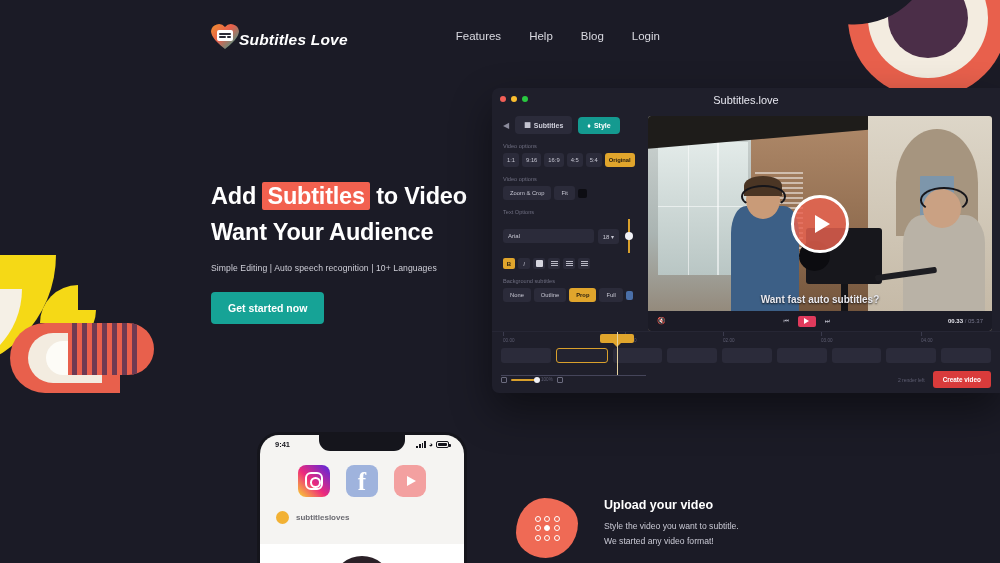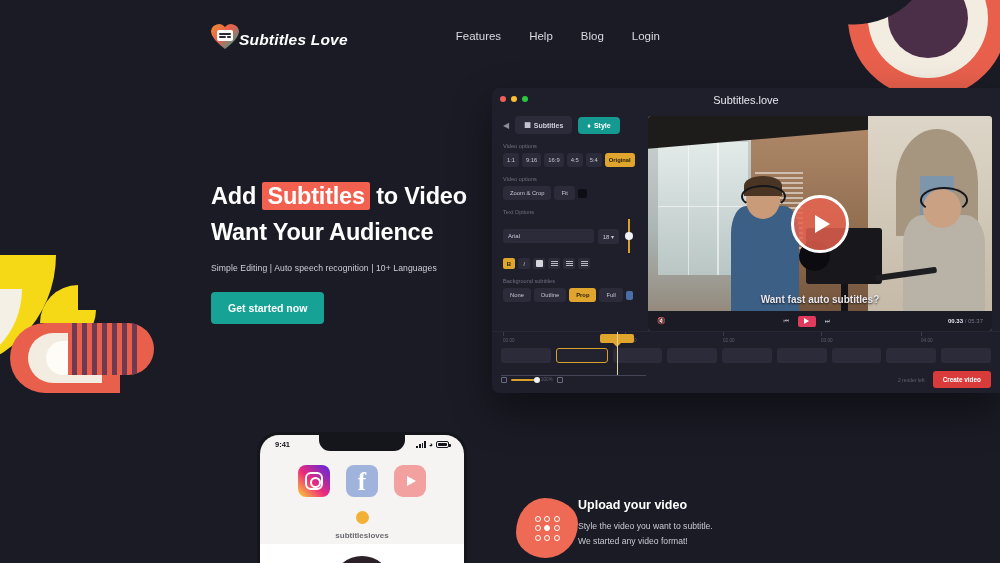--- a/index.html
+++ b/index.html
@@ -212,29 +212,29 @@
   .ic { width:32px; height:32px; border-radius:8px; display:flex; align-items:center; justify-content:center; }
   .ig { background:linear-gradient(45deg,#f9ce34 2%,#ee2a7b 45%,#6228d7 95%); }
   .ig .sq1 { width:18px;height:18px;border:2.4px solid #fff;border-radius:6px;position:relative; }
   .ig .sq1:before { content:''; position:absolute; left:3.4px; top:3.4px; width:7px;height:7px;
                     border:2.2px solid #fff; border-radius:50%; }
   .fb { background:#9fb3dd; font-size:25px; font-weight:bold; color:#fff;
         font-family:"Liberation Serif", serif; line-height:1; }
   .yt { background:#f3a0a0; border-radius:9px; }
   .yt i { width:0;height:0;border-left:9px solid #fff;border-top:5.5px solid transparent;
           border-bottom:5.5px solid transparent; margin-left:3px; }
-  .ph-user { display:flex; align-items:center; gap:7px; padding:14px 16px 0;flex-direction:column; }
+  .ph-user { display:flex; align-items:center; gap:7px; padding:14px 16px 0; }
   .ph-dot { width:13px;height:13px;border-radius:50%;background:#f2b134; }
   .ph-name { font-size:8px; font-weight:bold; color:#6b6b72; }
   .ph-photo { position:absolute; left:0; right:0; top:109px; bottom:0; background:#ffffff; }
   .ph-photo .face { position:absolute; left:50%; top:12px; transform:translateX(-50%);
                     width:54px;height:46px;background:#2b2027;border-radius:50% 50% 40% 40%; }
 
   
-  .feature { position:absolute; left:516px; top:498px; display:flex; align-items:flex-start; z-index:20; }
+  .feature { position:absolute; left:516px; top:498px; display:flex; gap:26px; align-items:flex-start; z-index:20; }
   .blob { width:62px; height:60px; background:#ef6a55;
           border-radius:46% 54% 52% 48% / 58% 42% 58% 42%;
           display:flex; align-items:center; justify-content:center; }
   .dots9 { display:grid; grid-template-columns:repeat(3,1fr); gap:3.5px; }
   .dots9 i { width:6px;height:6px;border:1.2px solid #fff; border-radius:50%; display:block; }
   .dots9 i.fill { background:#fff; }
   .f-txt h3 { font-size:12.5px; font-weight:bold; margin-bottom:7px; }
   .f-txt p { font-size:8.6px; color:#c9c9d4; line-height:15px; }
 </style>
 </head>

